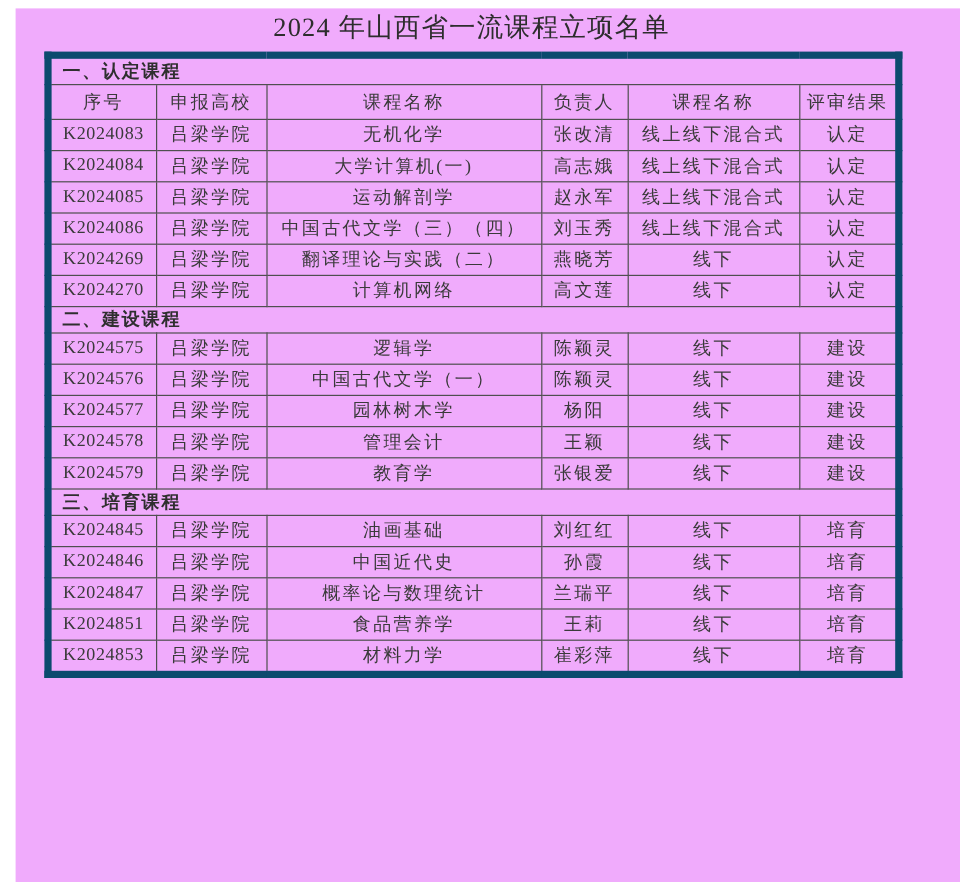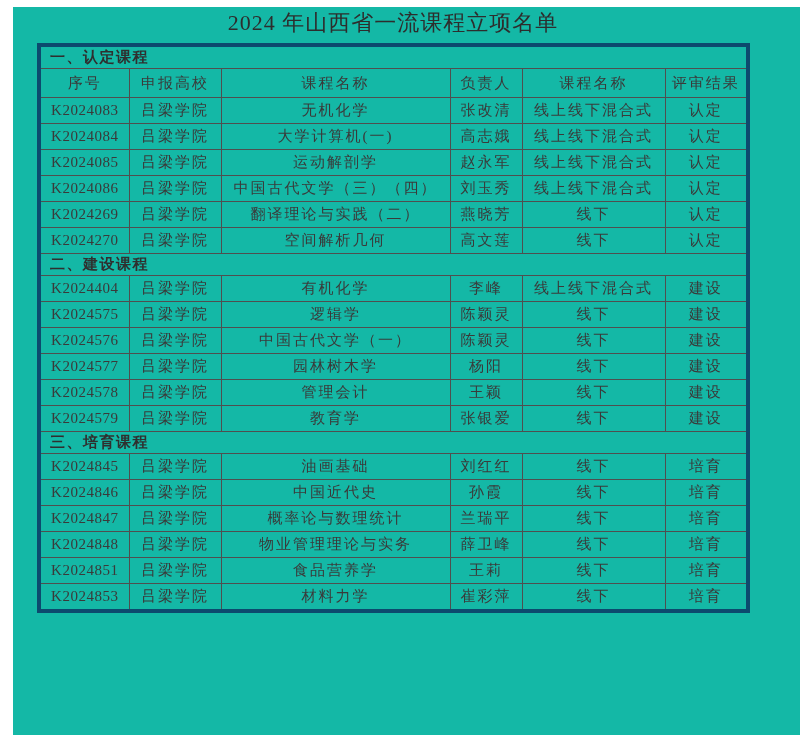--- a/index.html
+++ b/index.html
@@ -10,40 +10,40 @@
     overflow: hidden;
     background: #ffffff;
     font-family: "Liberation Serif", "DejaVu Serif", serif;
   }
   .page {
     position: absolute;
     left: 13px;
     top: 7px;
     width: 787px;
     height: 728px;
-    background: #14b8a6;
+    background: #f0abfc;
     color: #3a3a3a;
   }
   .doc-title {
     width: 760px;
     text-align: center;
     font-size: 22px;
     line-height: 27px;
     padding-top: 2px;
     letter-spacing: 1px;
     color: #2d2d2d;
     white-space: nowrap;
   }
   table.course-table {
     border-collapse: collapse;
     table-layout: fixed;
     width: 709px;
     margin-left: 24px;
     margin-top: 7px;
-    border: 4px solid #0c4a6e;
+    border: 6px solid #0c4a6e;
   }
   table.course-table td {
     border: 1px solid #4f4f4f;
     text-align: center;
     vertical-align: middle;
     font-size: 15px;
     padding: 0;
     overflow: hidden;
     white-space: nowrap;
     color: #3a3a3a;
@@ -131,37 +131,29 @@
           <td class="cell-course-id">K2024269</td>
           <td class="cell-university">吕梁学院</td>
           <td class="cell-course-name">翻译理论与实践（二）</td>
           <td class="cell-leader">燕晓芳</td>
           <td class="cell-category">线下</td>
           <td class="cell-result">认定</td>
         </tr>
         <tr class="data-row">
           <td class="cell-course-id">K2024270</td>
           <td class="cell-university">吕梁学院</td>
-          <td class="cell-course-name">空间解析几何</td>
+          <td class="cell-course-name">计算机网络</td>
           <td class="cell-leader">高文莲</td>
           <td class="cell-category">线下</td>
           <td class="cell-result">认定</td>
         </tr>
         <tr class="section-row">
           <td colspan="6">二、建设课程</td>
         </tr>
         <tr class="data-row">
-          <td class="cell-course-id">K2024404</td>
-          <td class="cell-university">吕梁学院</td>
-          <td class="cell-course-name">有机化学</td>
-          <td class="cell-leader">李峰</td>
-          <td class="cell-category">线上线下混合式</td>
-          <td class="cell-result">建设</td>
-        </tr>
-        <tr class="data-row">
           <td class="cell-course-id">K2024575</td>
           <td class="cell-university">吕梁学院</td>
           <td class="cell-course-name">逻辑学</td>
           <td class="cell-leader">陈颖灵</td>
           <td class="cell-category">线下</td>
           <td class="cell-result">建设</td>
         </tr>
         <tr class="data-row">
           <td class="cell-course-id">K2024576</td>
           <td class="cell-university">吕梁学院</td>
@@ -211,28 +203,20 @@
           <td class="cell-course-name">中国近代史</td>
           <td class="cell-leader">孙霞</td>
           <td class="cell-category">线下</td>
           <td class="cell-result">培育</td>
         </tr>
         <tr class="data-row">
           <td class="cell-course-id">K2024847</td>
           <td class="cell-university">吕梁学院</td>
           <td class="cell-course-name">概率论与数理统计</td>
           <td class="cell-leader">兰瑞平</td>
-          <td class="cell-category">线下</td>
-          <td class="cell-result">培育</td>
-        </tr>
-        <tr class="data-row">
-          <td class="cell-course-id">K2024848</td>
-          <td class="cell-university">吕梁学院</td>
-          <td class="cell-course-name">物业管理理论与实务</td>
-          <td class="cell-leader">薛卫峰</td>
           <td class="cell-category">线下</td>
           <td class="cell-result">培育</td>
         </tr>
         <tr class="data-row">
           <td class="cell-course-id">K2024851</td>
           <td class="cell-university">吕梁学院</td>
           <td class="cell-course-name">食品营养学</td>
           <td class="cell-leader">王莉</td>
           <td class="cell-category">线下</td>
           <td class="cell-result">培育</td>

